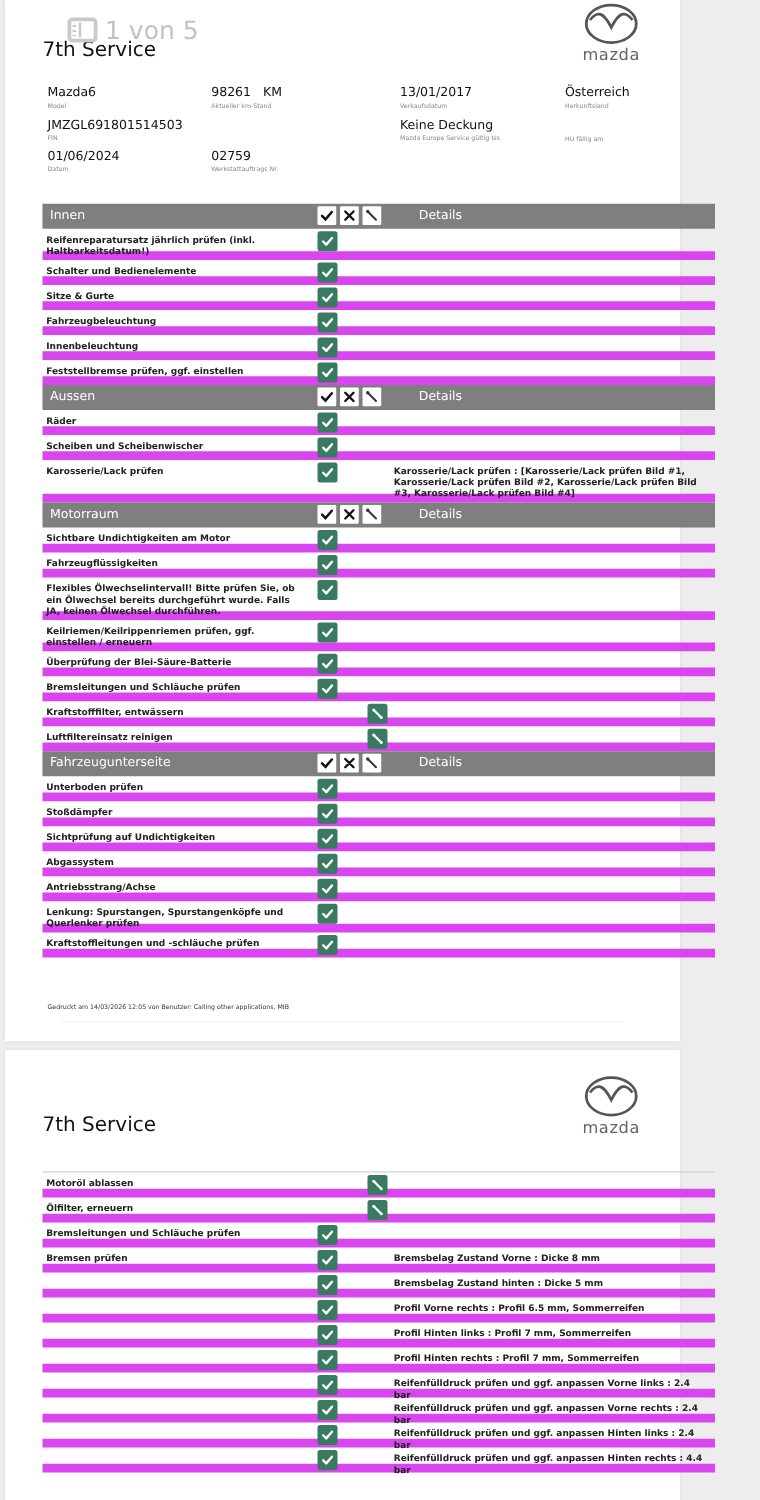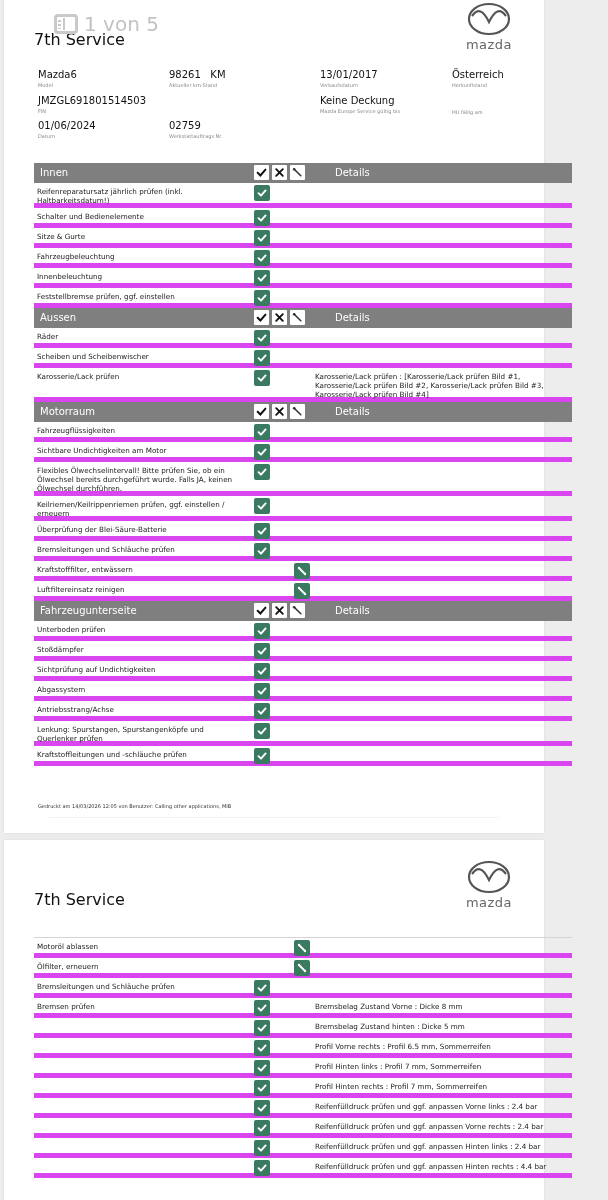--- a/index.html
+++ b/index.html
@@ -41,21 +41,21 @@
   #table2 { top: 937px; }
 
   .sec-header {
     background: #7f7f7f; height: 20px; position: relative; color: #fff; font-size: 10px;
   }
   .sec-header .sec-title { position: absolute; left: 6px; top: 4px; }
   .sec-header .hicons { position: absolute; left: 220px; top: 2px; display: flex; gap: 3px; }
   .hicon { width: 15px; height: 15px; background: #fff; border-radius: 1px; display: flex; align-items: center; justify-content: center; }
   .sec-header .details { position: absolute; left: 281px; top: 4px; margin-left: 20px; }
 
-  .row { position: relative; border-bottom: 5px solid #d946ef; min-height: 20px; }
+  .row { position: relative; border-bottom: 7px solid #d946ef; min-height: 20px; font-weight: bold; }
   .row .label { position: absolute; left: 3px; top: 4px; width: 205px; font-size: 7.2px; line-height: 9px; color: #222; }
   .row .status { position: absolute; top: 2px; width: 16px; height: 16px; border-radius: 2px; background: #3a7a61;
      display: flex; align-items: center; justify-content: center; }
   .row .status.ok { left: 220px; }
   .row .status.repair { left: 260px; }
   .row .detail { position: absolute; left: 281px; top: 4px; width: 250px; font-size: 7.2px; line-height: 9px; color: #222; }
 
   .footer-note { position: absolute; left: 34px; top: 803px; font-size: 5px; color: #333; }
   .page-end-line { position: absolute; left: 45px; right: 45px; top: 817px; height: 1px; background: #f2f2f2; }
 </style>
@@ -259,30 +259,30 @@
           <span class="hicon">
             <svg width="11" height="11" viewBox="0 0 10 10">
               <path d="M2 2 L8 8" stroke="#333" stroke-width="1.4" stroke-linecap="round"></path>
               <circle cx="2" cy="2" r="1.2" fill="#333"></circle>
             </svg>
           </span>
         </div>
         <span class="details">Details</span>
       </div>
       <div class="row" style="height: 20px;">
+        <div class="label">Sichtbare Undichtigkeiten am Motor</div>
+        <div class="status ok">
+          <svg width="10" height="10" viewBox="0 0 10 10">
+            <path d="M1.5 5.2 L4 7.7 L8.6 2.4" fill="none" stroke="#fff" stroke-width="1.9" stroke-linecap="round" stroke-linejoin="round"></path>
+          </svg>
+        </div>
+        <div class="detail"></div>
+      </div>
+      <div class="row" style="height: 20px;">
         <div class="label">Fahrzeugflüssigkeiten</div>
-        <div class="status ok">
-          <svg width="10" height="10" viewBox="0 0 10 10">
-            <path d="M1.5 5.2 L4 7.7 L8.6 2.4" fill="none" stroke="#fff" stroke-width="1.9" stroke-linecap="round" stroke-linejoin="round"></path>
-          </svg>
-        </div>
-        <div class="detail"></div>
-      </div>
-      <div class="row" style="height: 20px;">
-        <div class="label">Sichtbare Undichtigkeiten am Motor</div>
         <div class="status ok">
           <svg width="10" height="10" viewBox="0 0 10 10">
             <path d="M1.5 5.2 L4 7.7 L8.6 2.4" fill="none" stroke="#fff" stroke-width="1.9" stroke-linecap="round" stroke-linejoin="round"></path>
           </svg>
         </div>
         <div class="detail"></div>
       </div>
       <div class="row" style="height: 34px;">
         <div class="label">Flexibles Ölwechselintervall! Bitte prüfen Sie, ob ein Ölwechsel bereits durchgeführt wurde. Falls JA, keinen Ölwechsel durchführen.</div>
         <div class="status ok">

